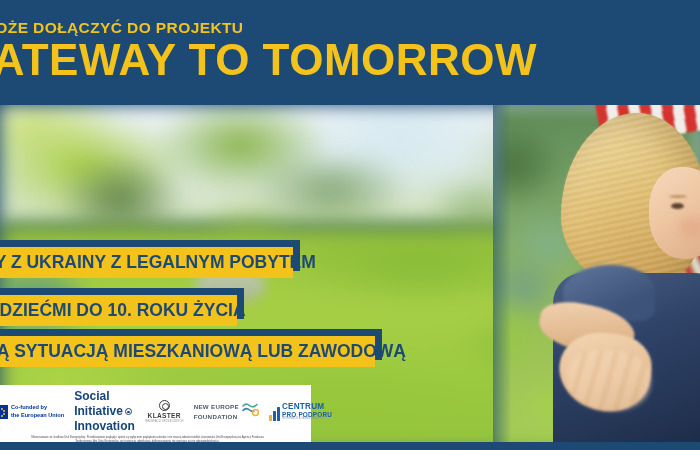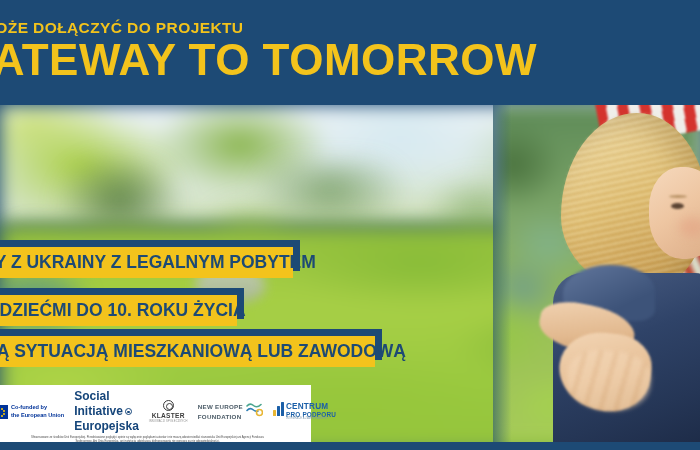--- a/index.html
+++ b/index.html
@@ -296,21 +296,21 @@
     width:5px; height:5px; border-radius:50%; border:1px solid #3d3d3d;
   }
   .klaster-name { font-size:6.6px; font-weight:bold; color:#3d3d3d; letter-spacing:.3px; }
   .klaster-sub { font-size:2.6px; color:#8a8a8a; letter-spacing:.2px; margin-top:1px; }
 
   
   .nef-text { font-size:6.2px; font-weight:bold; color:#4a5a66; line-height:1.5; letter-spacing:.3px; }
   .nef-mark { margin-left:3px; }
 
   
-  .cpp { align-items:flex-start; }
+  .cpp { align-items:flex-end; }
   .cpp-bars { display:flex; align-items:flex-end; gap:1px; margin-right:2px; height:14px; }
   .cpp-bar { width:3px; border-radius:.5px; }
   .cpp-text { line-height:1.15; }
   .cpp-t1 { font-size:8.2px; font-weight:bold; color:#1b5fa8; letter-spacing:.2px; }
   .cpp-t2 { font-size:6.4px; font-weight:bold; color:#1b5fa8; letter-spacing:.2px; }
   .cpp-t3 { font-size:2.6px; color:#7f97ad; letter-spacing:.1px; }
 
   .disclaimer {
     flex:1;
     font-size:2.8px;
@@ -392,21 +392,21 @@
           <div>the European Union</div>
         </div>
       </div>
 
       <div class="divider"></div>
 
       <div class="logo">
         <div class="sii-text">
           <div>Social</div>
           <div><span>Initiative</span><span class="sii-badge"></span></div>
-          <div>Europejska</div>
+          <div>Innovation</div>
         </div>
       </div>
 
       <div class="divider"></div>
 
       <div class="logo klaster">
         <div class="klaster-emblem"></div>
         <div class="klaster-name">KLASTER</div>
         <div class="klaster-sub">INNOWACJI SPOŁECZNYCH</div>
       </div>

